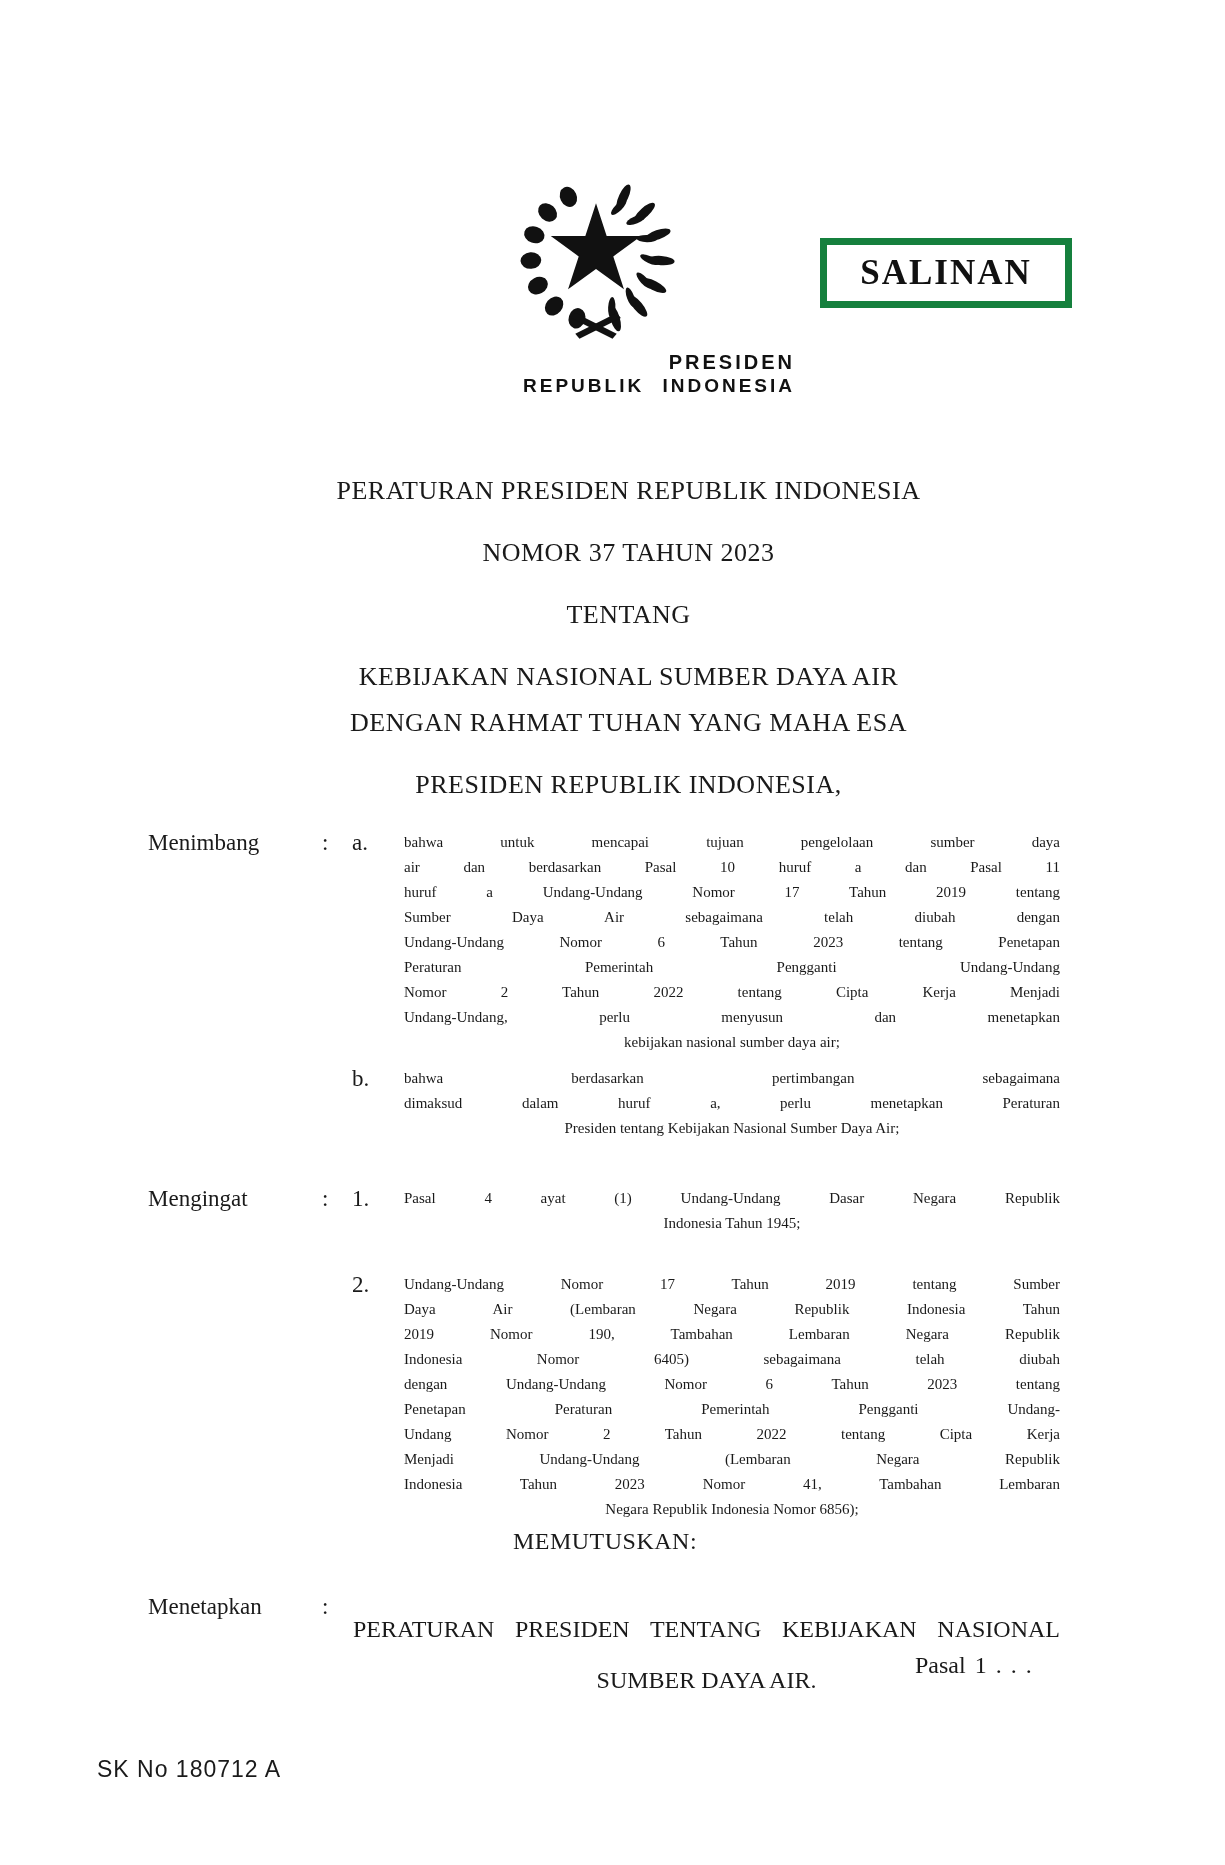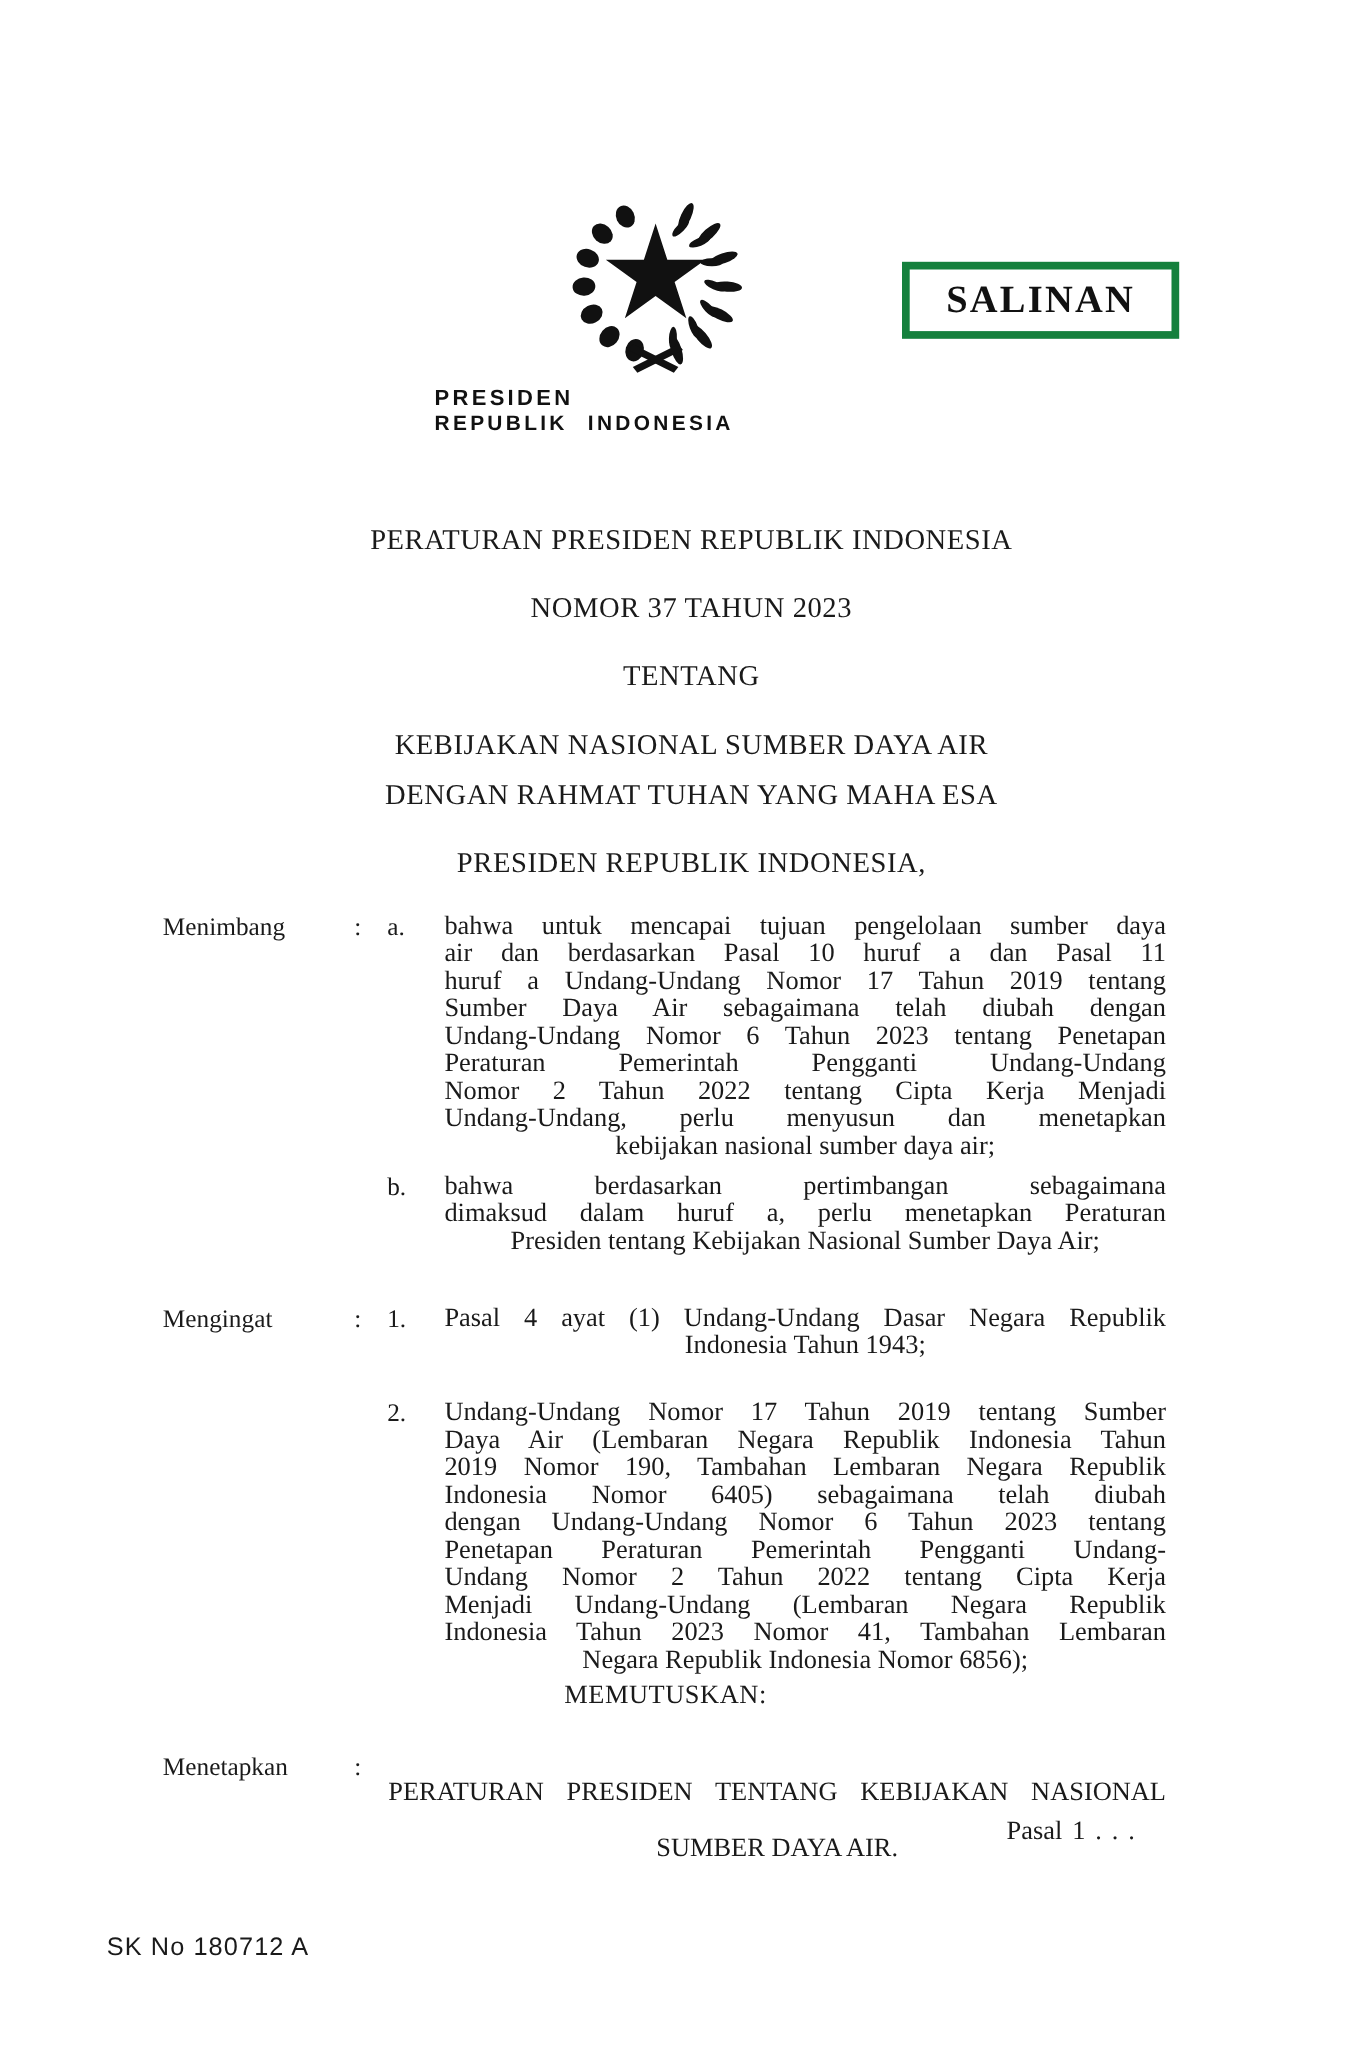--- a/index.html
+++ b/index.html
@@ -7,39 +7,39 @@
     position:relative;
     width:1225px;height:1865px;
     margin:0 auto;
     background:#ffffff;
     color:#1a1a1a;
     font-family:"Liberation Serif", serif;
     overflow:hidden;
   }
   
   .seal{position:absolute;left:512px;top:168px;width:168px;height:176px;}
-  .letterhead{position:absolute;left:395px;top:350px;width:400px;text-align:left;
+  .letterhead{position:absolute;left:395px;top:350px;width:400px;text-align:right;
     font-family:"Liberation Sans", sans-serif;font-weight:bold;color:#111;}
   .lh1{font-size:20px;letter-spacing:3px;line-height:24px;}
   .lh2{font-size:19px;letter-spacing:3px;word-spacing:10px;line-height:24px;}
   .stamp{
     position:absolute;left:820px;top:238px;width:238px;height:56px;
     border:7px solid #15803d;display:flex;align-items:center;justify-content:center;
   }
   .stamp span{font-family:"Liberation Serif", serif;font-weight:bold;font-size:35px;letter-spacing:2px;color:#111;}
   
   .tline{position:absolute;left:16px;width:1225px;text-align:center;font-size:26px;letter-spacing:0.5px;white-space:nowrap;}
   .t1{top:476px;} .t2{top:538px;} .t3{top:600px;} .t4{top:662px;}
   .t5{top:708px;} .t6{top:770px;}
   
   .label{position:absolute;left:148px;font-size:23px;text-align:right;}
   .colon{position:absolute;left:322px;font-size:23px;}
   .marker{position:absolute;left:352px;width:44px;font-size:23px;}
   .block{position:absolute;left:404px;width:656px;}
-  .line{font-size:24px;line-height:25px;height:25px;}
+  .line{font-size:15px;line-height:25px;height:25px;}
   .jl{text-align:justify;text-align-last:justify;}
   .ll{text-align:center;}
   .memutuskan{position:absolute;left:150px;top:1528px;width:910px;text-align:center;
     font-size:24px;letter-spacing:0.5px;}
   .menetapkan-block{position:absolute;left:353px;top:1592px;width:707px;}
   .menetapkan-block .line{font-size:24px;line-height:27px;height:27px;margin-top:24px;}
   .catchword{position:absolute;left:915px;top:1652px;font-size:24px;word-spacing:3px;}
   .sknumber{position:absolute;left:97px;top:1756px;font-family:"Liberation Sans", sans-serif;
     font-size:23px;letter-spacing:1px;}
 </style>
@@ -119,21 +119,21 @@
     <div class="line jl">dimaksud dalam huruf a, perlu menetapkan Peraturan</div>
     <div class="line ll">Presiden tentang Kebijakan Nasional Sumber Daya Air;</div>
   </div>
 
   <div class="label" style="top:1186px">Mengingat</div>
   <div class="colon" style="top:1186px">:</div>
 
   <div class="marker" style="top:1186px">1.</div>
   <div class="block" style="top:1186px">
     <div class="line jl">Pasal 4 ayat (1) Undang-Undang Dasar Negara Republik</div>
-    <div class="line ll">Indonesia Tahun 1943;</div>
+    <div class="line ll">Indonesia Tahun 1945;</div>
   </div>
 
   <div class="marker" style="top:1272px">2.</div>
   <div class="block" style="top:1272px">
     <div class="line jl">Undang-Undang Nomor 17 Tahun 2019 tentang Sumber</div>
     <div class="line jl">Daya Air (Lembaran Negara Republik Indonesia Tahun</div>
     <div class="line jl">2019 Nomor 190, Tambahan Lembaran Negara Republik</div>
     <div class="line jl">Indonesia Nomor 6405) sebagaimana telah diubah</div>
     <div class="line jl">dengan Undang-Undang Nomor 6 Tahun 2023 tentang</div>
     <div class="line jl">Penetapan Peraturan Pemerintah Pengganti Undang-</div>

